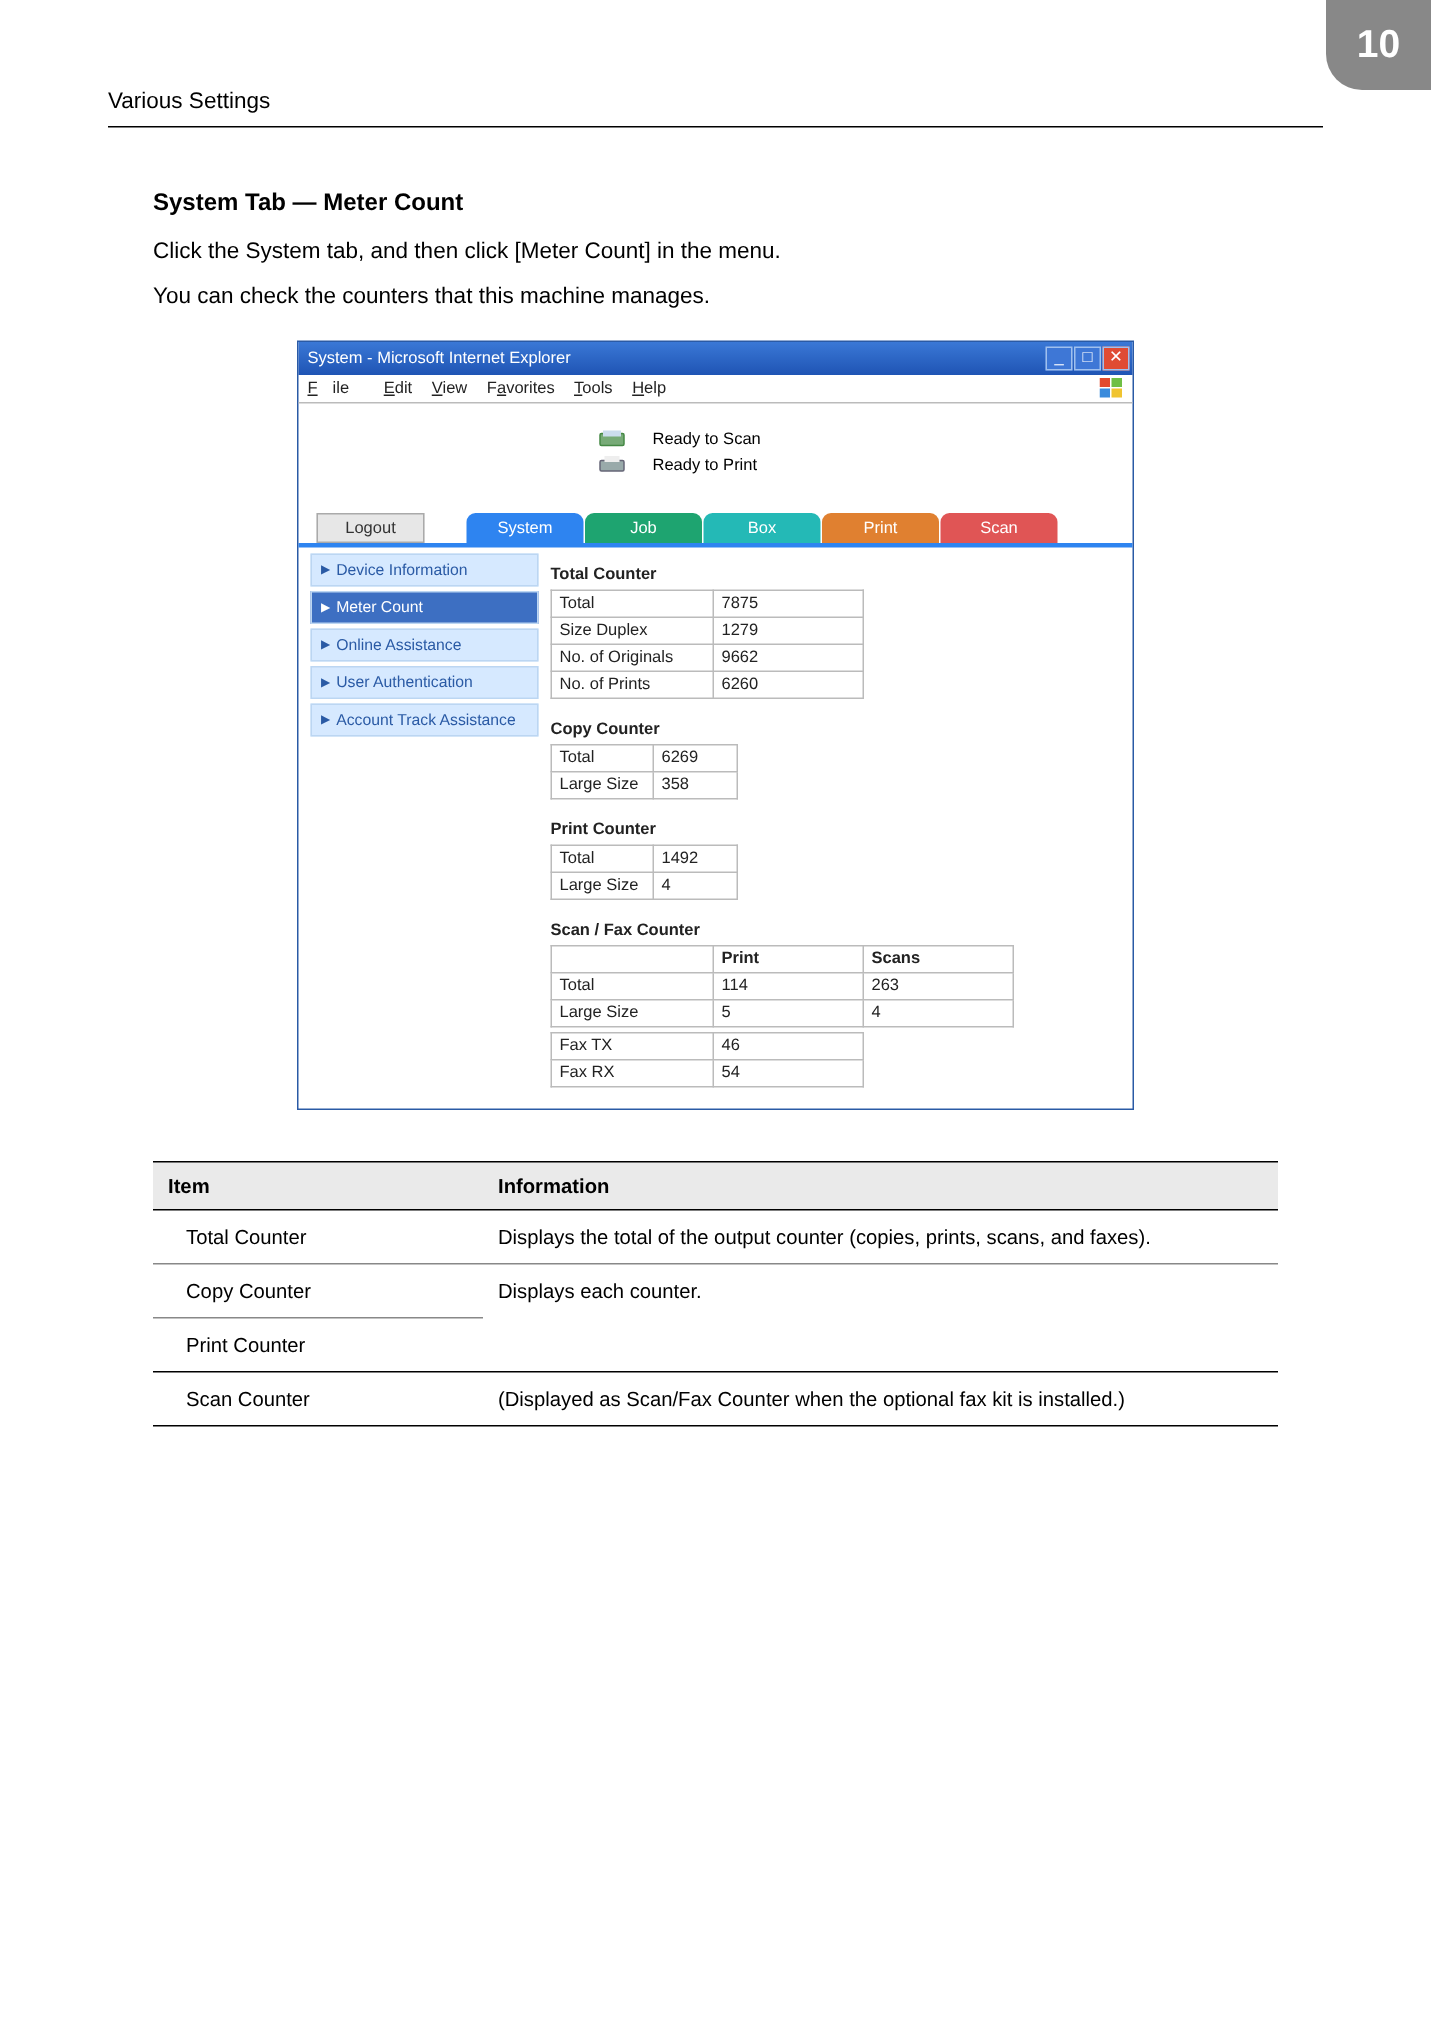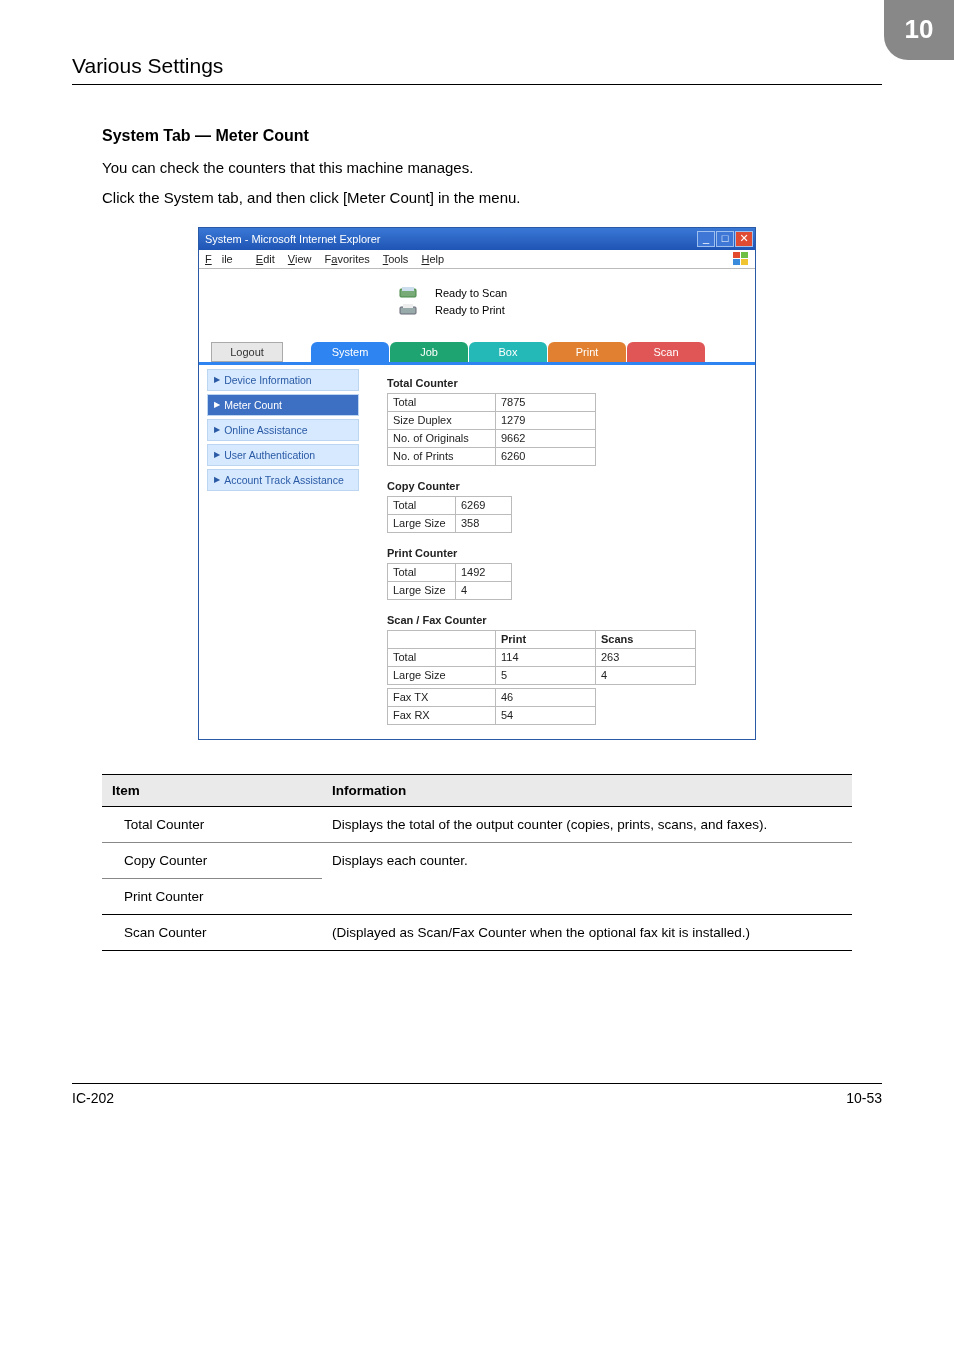--- a/index.html
+++ b/index.html
@@ -1,19 +1,19 @@
 <!DOCTYPE html>
 <html><head>
 <meta charset="utf-8">
 <style>
   * { box-sizing: border-box; }
   html,body { margin:0; padding:0; background:#fff; font-family:Arial,Helvetica,sans-serif; color:#000; }
   .page { width:954px; height:1136px; position:relative; padding:46px 72px 30px 72px; }
   .header-line { border-bottom:1px solid #000; padding-bottom:4px; display:flex; justify-content:space-between; align-items:baseline; }
-  .header-left { font-size:21px; }
+  .header-left { font-size:15px; }
   .header-right { font-weight:bold; font-size:30px; color:#555; }
   .content { padding:20px 30px 0 30px; }
   h3 { font-size:16px; font-weight:bold; margin:22px 0 12px 0; }
   p.body { font-size:15px; margin:8px 0; line-height:1.45; }
 
   .ie-window { width:558px; margin:18px auto 0 auto; border:1px solid #2a5aa5; background:#fff; font-size:11px; }
   .ie-title { height:22px; background:linear-gradient(#3a78d6,#1f54b4); display:flex; align-items:center; justify-content:space-between; color:#fff; padding:0 2px 0 6px; font-size:11px; }
   .ie-title .wbtns { display:flex; gap:1px; }
   .wbtn { width:18px; height:16px; background:#3e77d6; border:1px solid #9fc0ee; display:flex; align-items:center; justify-content:center; color:#fff; font-size:11px; line-height:1; }
   .wbtn.close { background:#e04b33; }
@@ -28,21 +28,21 @@
   .tabs { display:flex; align-items:flex-start; padding-left:12px; margin-top:8px; }
   .logout { background:#e7e7e7; border:1px solid #aaa; width:72px; height:20px; display:flex; align-items:center; justify-content:center; margin-right:28px; color:#333; font-size:11px; }
   .tab { width:78px; height:20px; border-top-left-radius:6px; border-top-right-radius:6px; display:flex; align-items:center; justify-content:center; font-size:11px; color:#fff; margin-right:1px; }
   .tab.system { background:#2e84f0; }
   .tab.job { background:#1ea470; }
   .tab.box { background:#24b9b6; }
   .tab.print { background:#e08030; }
   .tab.scan { background:#e05555; }
   .tabline { height:3px; background:#2e84f0; }
 
-  .cols { display:flex;gap:20px; }
+  .cols { display:flex; }
   .sidebar { width:168px; padding:4px 8px; }
   .side-item { background:#d6e9ff; color:#2a5aa5; font-size:10.5px; padding:4px 6px; border:1px solid #bcd6f2; margin-bottom:3px; display:flex; align-items:center; }
   .side-item::before { content:"▶"; font-size:8px; margin-right:4px; color:#2a5aa5; }
   .side-item.sel { background:#3d6fc2; color:#fff; }
   .side-item.sel::before { color:#fff; }
 
   .main { flex:1; padding:6px 22px 14px 0; font-size:11px; color:#222; }
   .sect-title { font-weight:bold; margin:6px 0 4px 0; font-size:11px; }
   table.info { border-collapse:collapse; }
   table.info td { border:1px solid #bbb; padding:2px 5px; height:18px; }
@@ -69,22 +69,22 @@
 
 <div class="page">
   <div class="corner-badge">10</div>
   <div class="header-line">
     <span class="header-left">Various Settings</span>
     <span class="header-right" style="visibility:hidden">10</span>
   </div>
 
   <div class="content">
     <h3>System Tab — Meter Count</h3>
+    <p class="body">Click the System tab, and then click [Meter Count] in the menu.</p>
     <p class="body">You can check the counters that this machine manages.</p>
-    <p class="body">Click the System tab, and then click [Meter Count] in the menu.</p>
 
     <div class="ie-window">
       <div class="ie-title">
         <span>System - Microsoft Internet Explorer</span>
         <div class="wbtns">
           <div class="wbtn">_</div>
           <div class="wbtn">□</div>
           <div class="wbtn close">✕</div>
         </div>
       </div>
@@ -244,17 +244,13 @@
         <td class="lbl">Print Counter</td>
       </tr>
       <tr>
         <td class="lbl">Scan Counter</td>
         <td>(Displayed as Scan/Fax Counter when the optional fax kit is installed.)</td>
       </tr>
     </tbody>
       </table>
   </div>
 
-  <div class="footer">
-    <span>IC-202</span>
-    <span>10-53</span>
-  </div>
 </div>
 
 </body></html>

